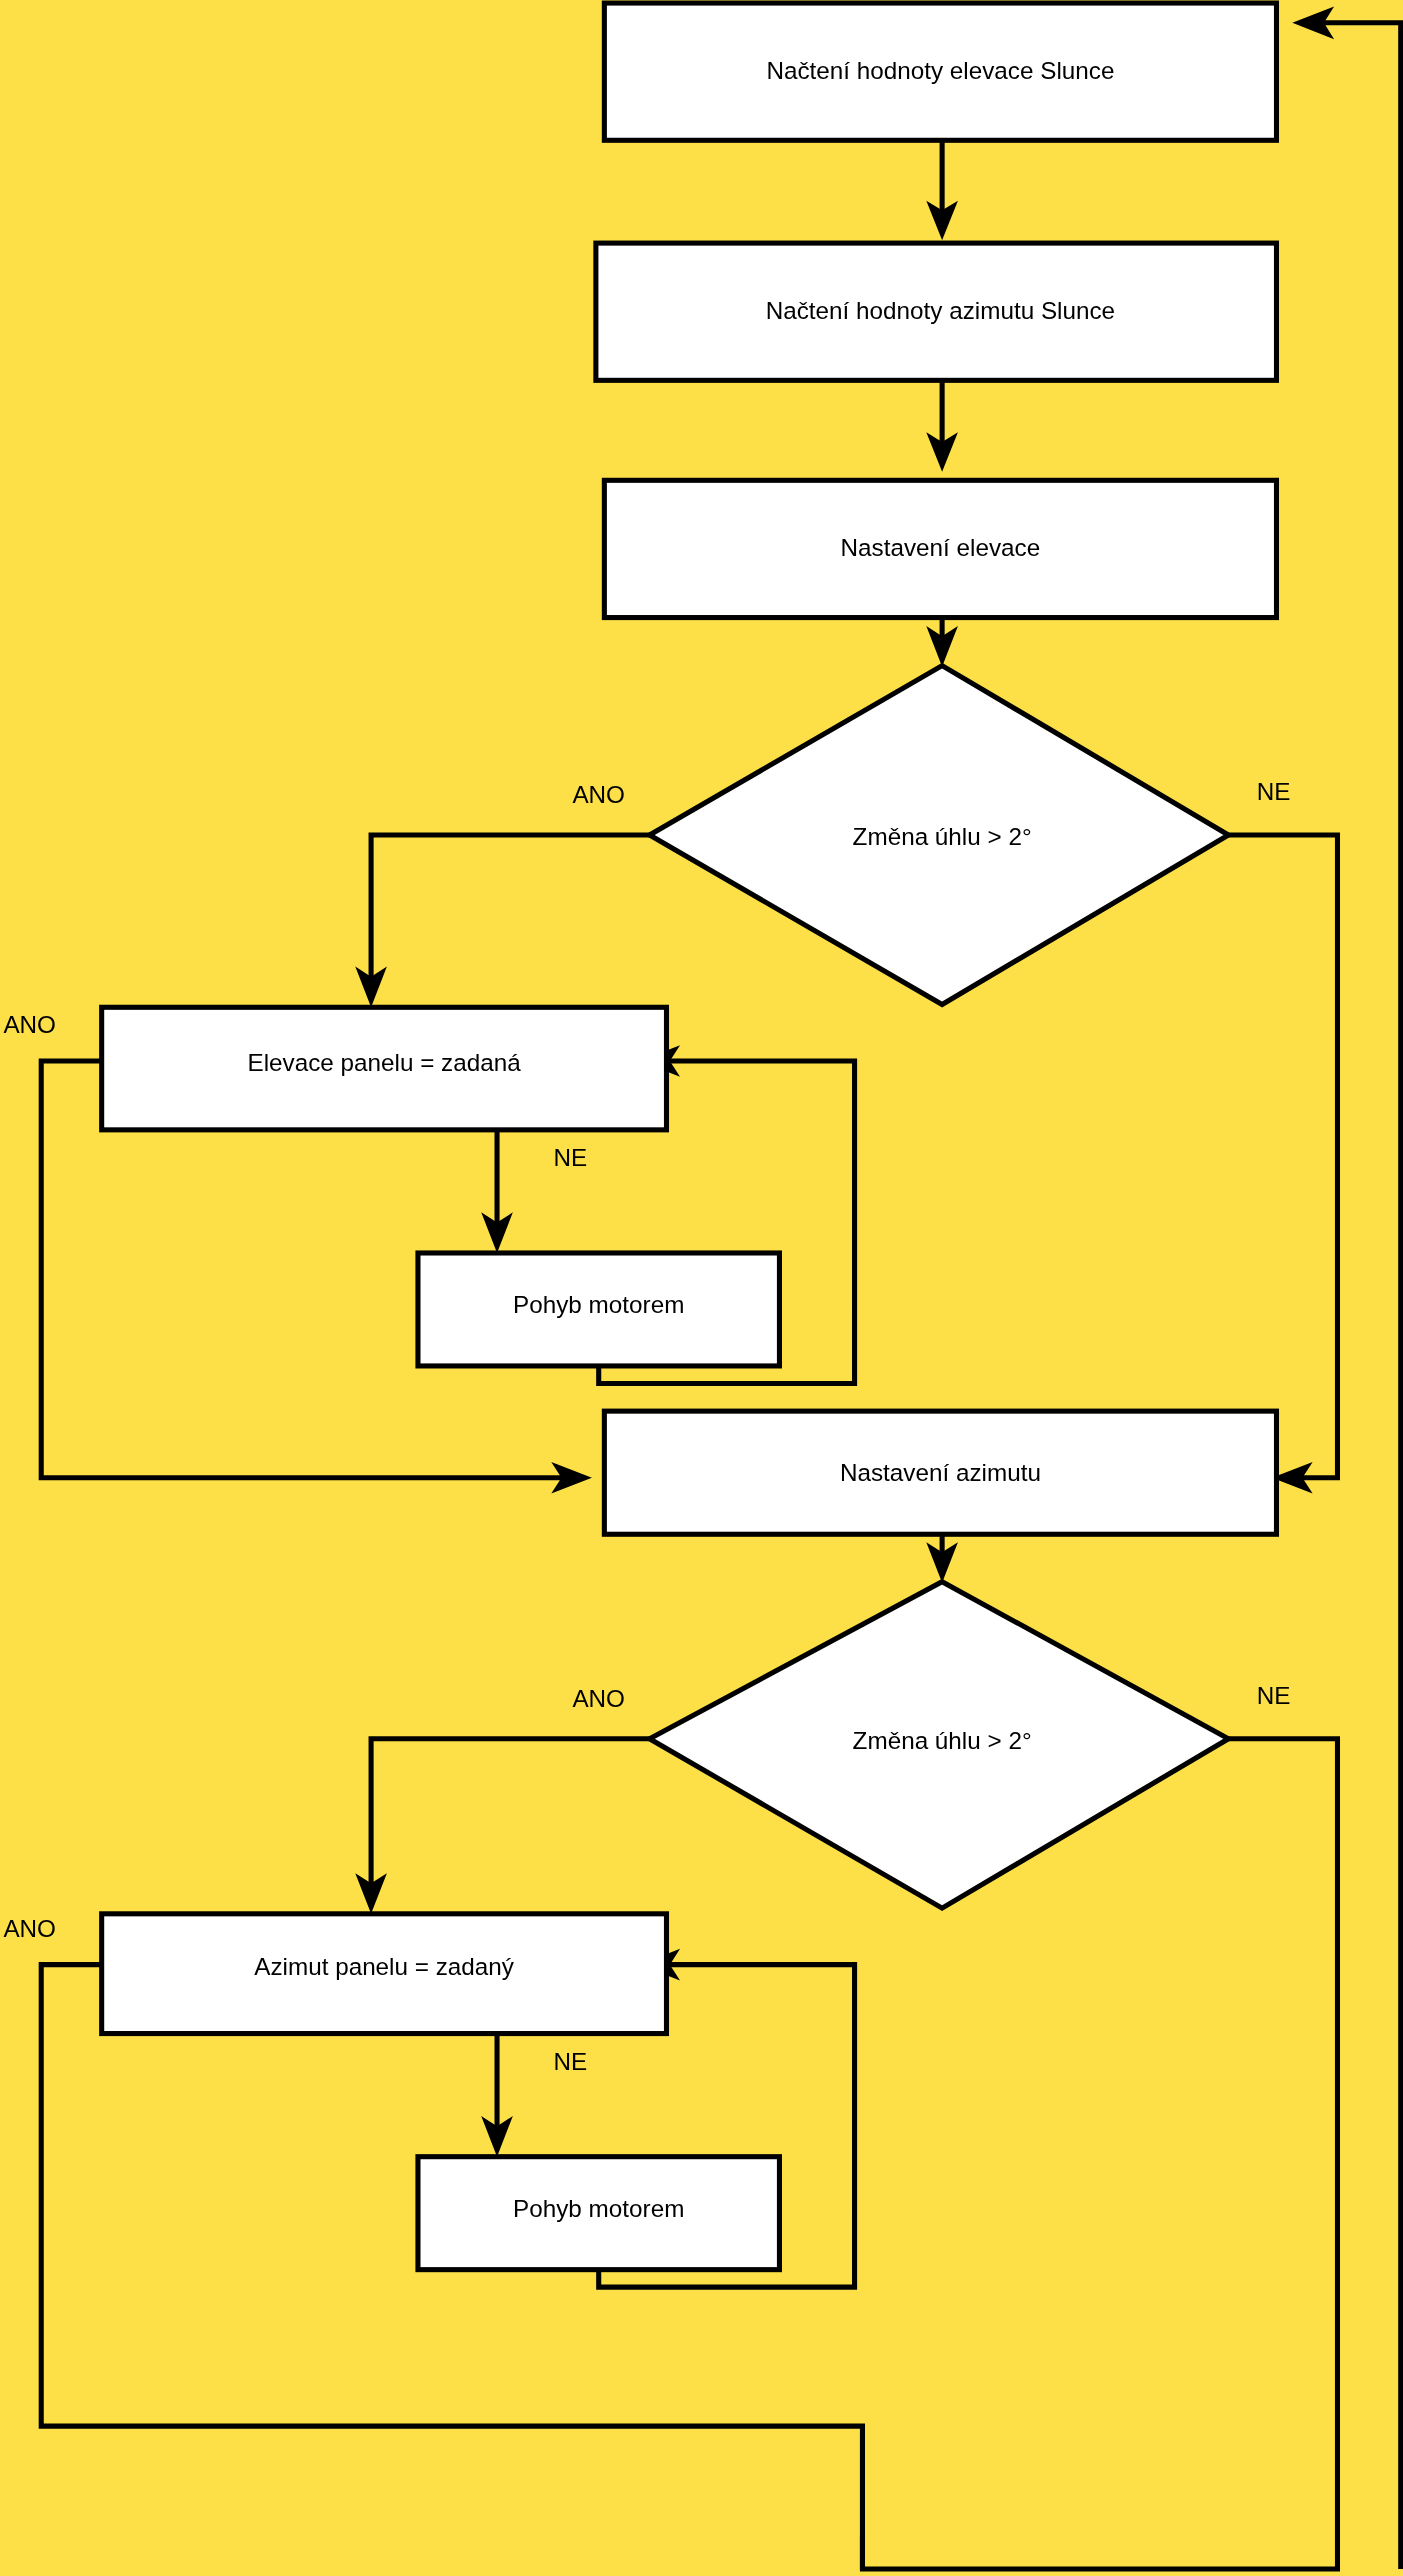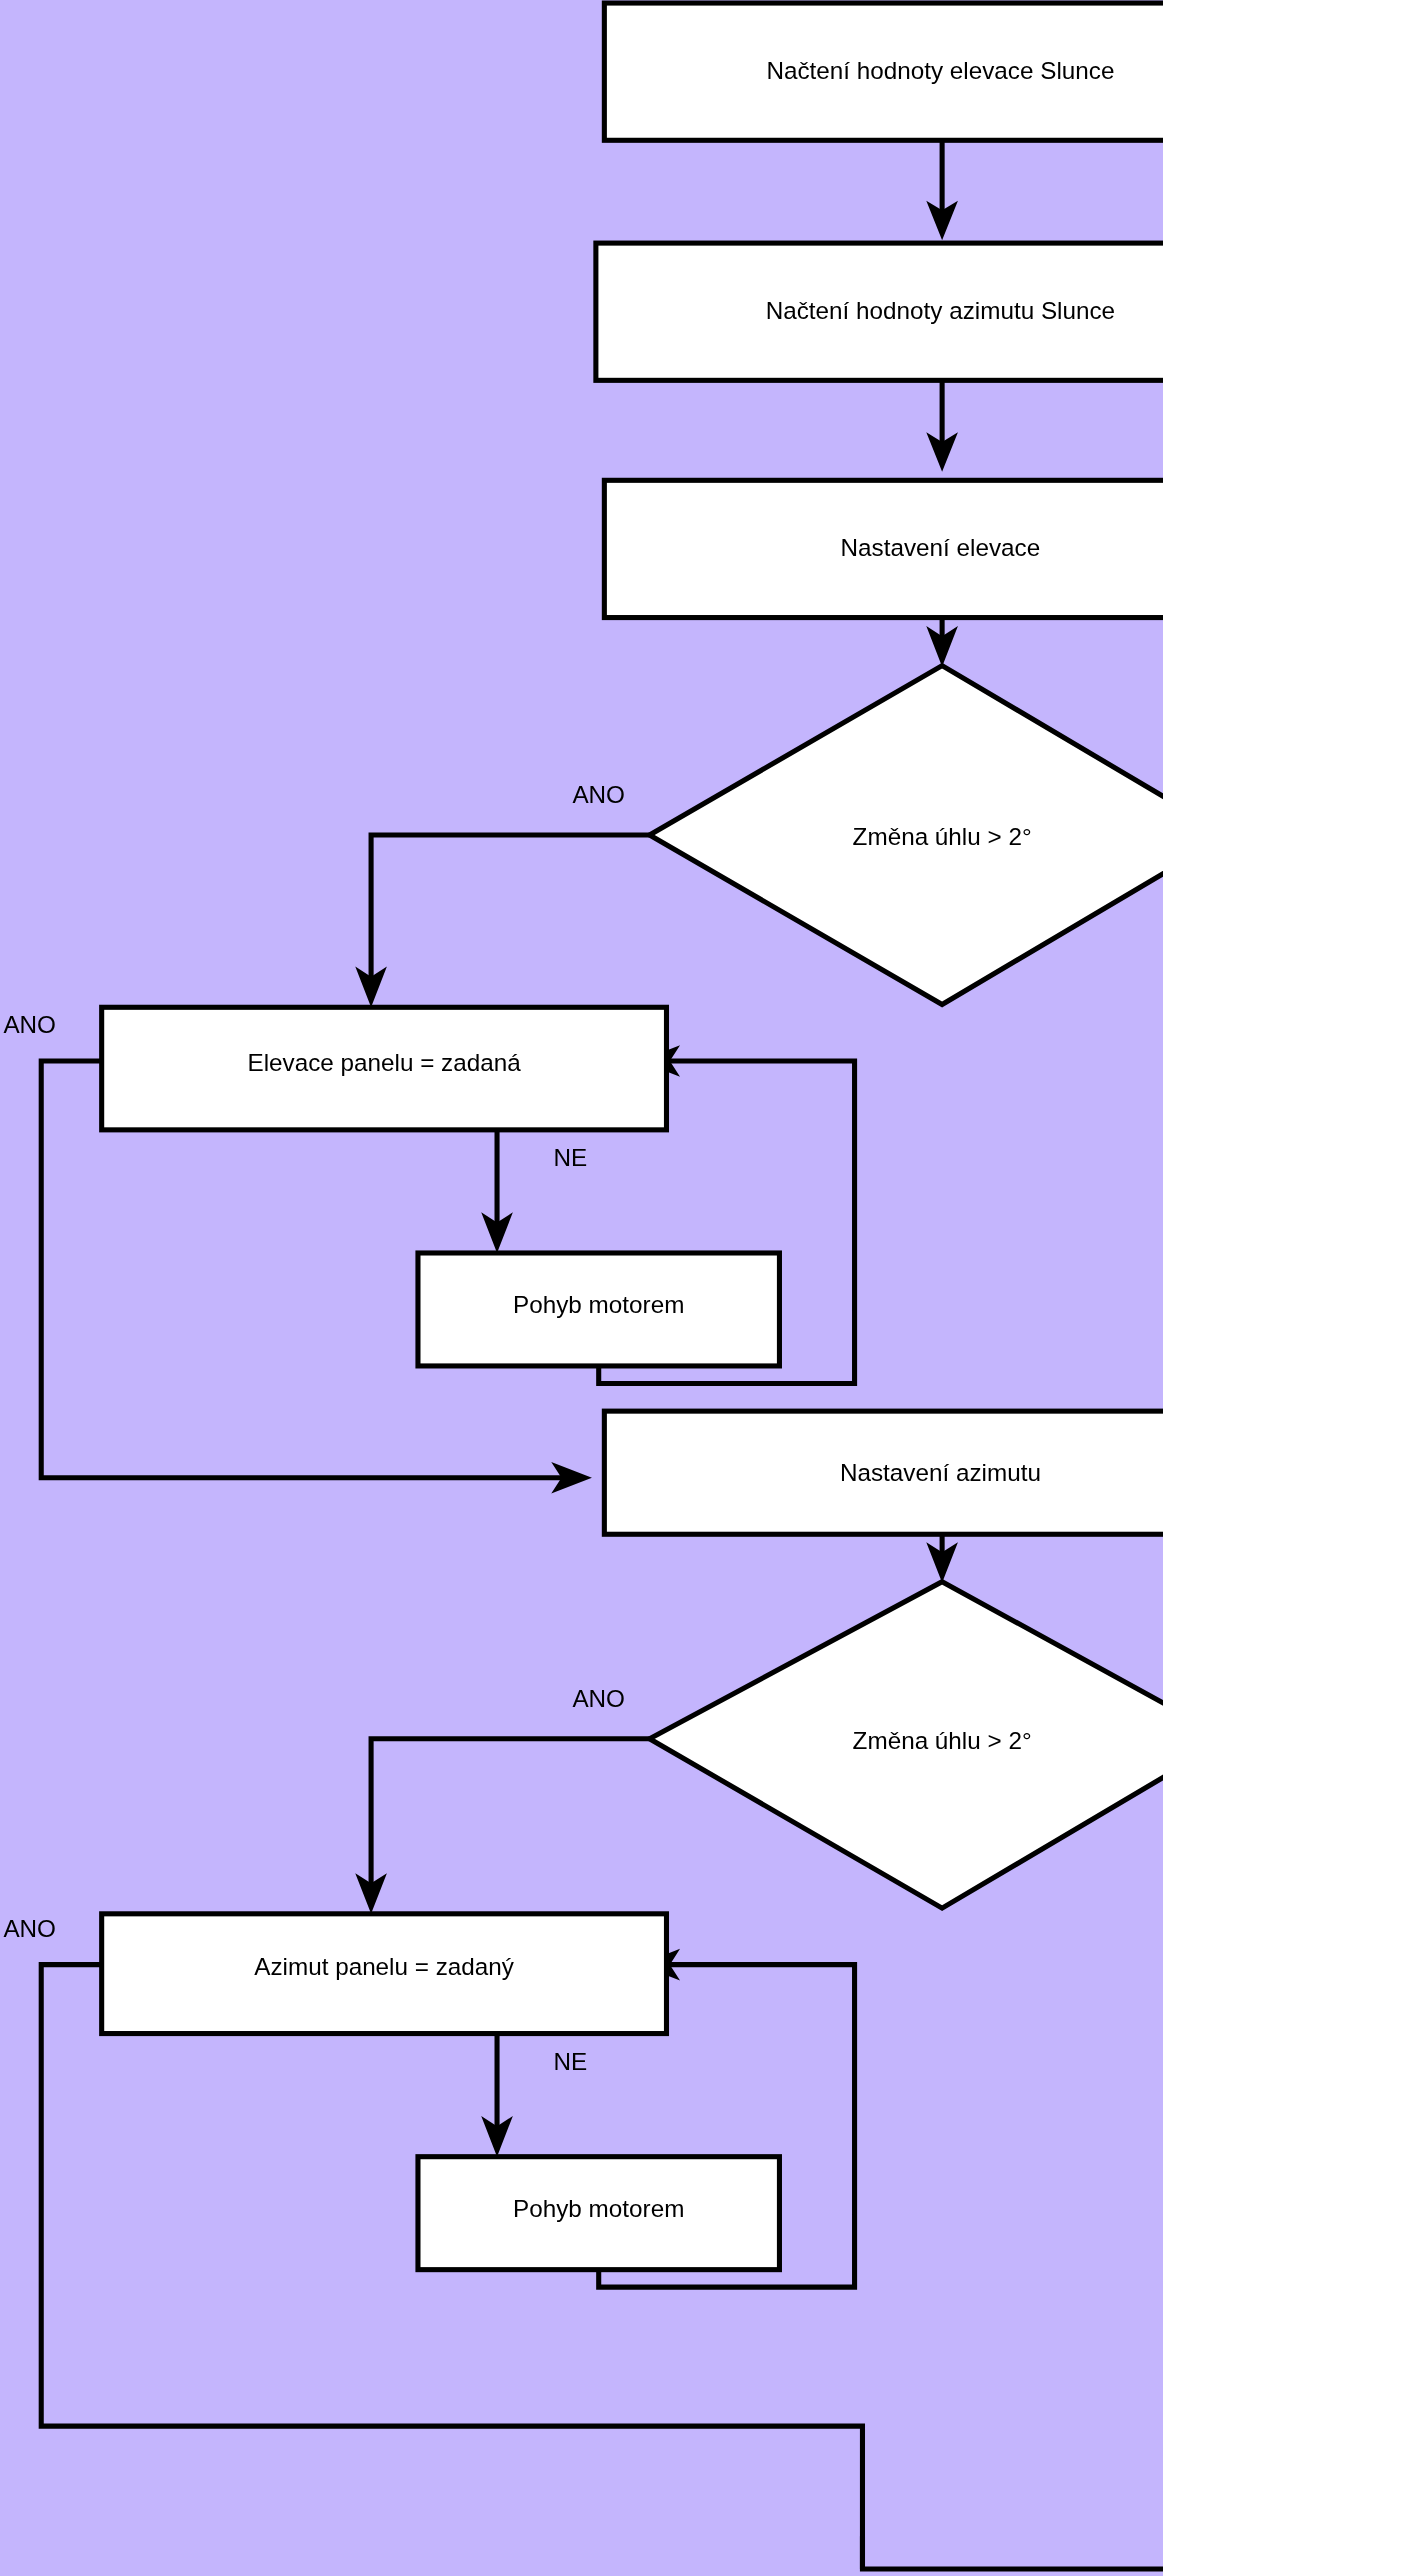--- a/index.html
+++ b/index.html
@@ -4,24 +4,24 @@
 <style>
   html, body {
     margin: 0;
     padding: 0;
     background: #ffffff;
   }
   body {
     font-family: "Liberation Sans", sans-serif;
   }
   #flowchart-root {
-    width: 1163px;
+    width: 1403px;
     height: 2576px;
     position: relative;
-    background: #c4b5fd;
+    background: #fde047;
     overflow: hidden;
   }
   svg#flow-svg {
     display: block;
     width: 1403px;
     height: 2576px;
   }
   .node-box {
     fill: #ffffff;
     stroke: #000000;

